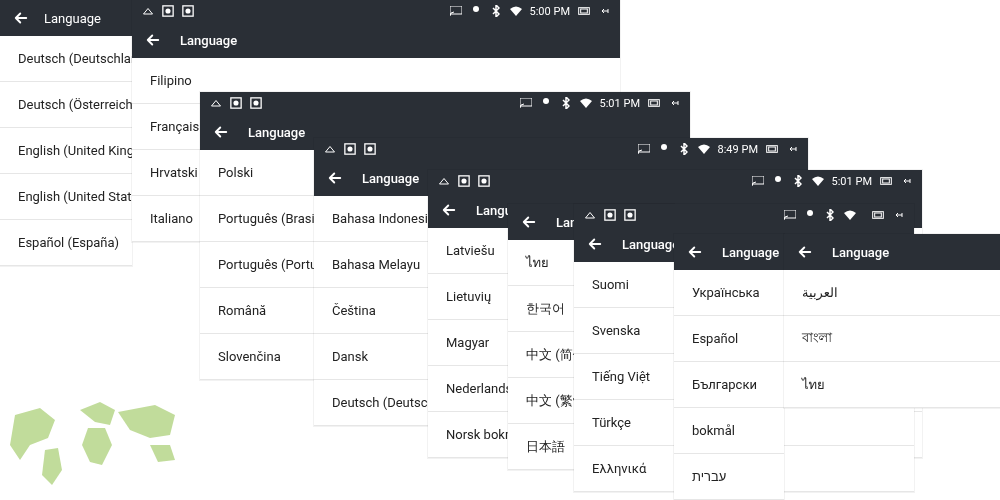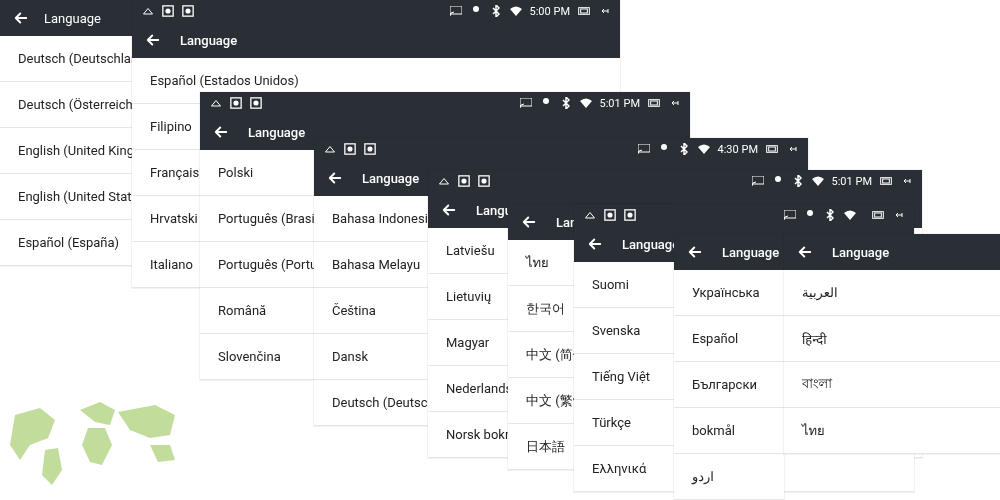--- a/index.html
+++ b/index.html
@@ -165,21 +165,20 @@
   </div>
       <div class="titlebar">
     <span class="back">
           <svg width="18" height="18" viewBox="0 0 24 24" fill="none" stroke="#fff" stroke-width="2.5" stroke-linecap="round" stroke-linejoin="round">
             <path d="M19 12H5M11 18l-6-6 6-6"></path>
           </svg>
         </span>
     <span class="title">Language</span>
   </div>
       <div class="list">
-        <div class="row">Español (Estados Unidos)</div>
         <div class="row">Filipino</div>
         <div class="row">Français</div>
         <div class="row">Hrvatski</div>
         <div class="row">Italiano</div>
       </div>
     </div>
     <div class="panel" style="left: 200px; top: 92px; width: 490px;">
       <div class="statusbar">
     <span class="ico">
           <svg width="20" height="14" viewBox="0 0 24 16" fill="none" stroke="#fff" stroke-width="2">
@@ -285,21 +284,21 @@
     <span class="ico">
           <svg width="8" height="12" viewBox="0 0 8 12" fill="none" stroke="#fff" stroke-width="1.5">
             <path d="M4 0 L4 12 M4 0 L7 3 L1 9 M4 12 L7 9 L1 3"></path>
           </svg>
         </span>
     <span class="ico">
           <svg width="12" height="10" viewBox="0 0 12 10" fill="#fff">
             <path d="M6 10 L0 3 Q6 -2 12 3 Z"></path>
           </svg>
         </span>
-    <span class="time">4:30 PM</span>
+    <span class="time">8:49 PM</span>
     <span class="ico">
           <svg width="18" height="12" viewBox="0 0 18 12" fill="none" stroke="#fff" stroke-width="1.5">
             <rect x="1" y="1" width="16" height="10"></rect>
             <rect x="4" y="3" width="10" height="6"></rect>
           </svg>
         </span>
     <span class="ico">
           <svg width="20" height="14" viewBox="0 0 24 16" fill="none" stroke="#fff" stroke-width="2">
             <path d="M20 4 L20 12 M20 8 L8 8 M12 4 L8 8 L12 12"></path>
           </svg>
@@ -487,32 +486,31 @@
             <path d="M19 12H5M11 18l-6-6 6-6"></path>
           </svg>
         </span>
     <span class="title">Language</span>
   </div>
       <div class="list">
         <div class="row">Українська</div>
         <div class="row">Español</div>
         <div class="row">Български</div>
         <div class="row">bokmål</div>
-        <div class="row">اردو</div>
+        <div class="row">עברית</div>
       </div>
     </div>
     <div class="panel" style="left: 784px; top: 234px; width: 216px;">
       <div class="titlebar">
     <span class="back">
           <svg width="18" height="18" viewBox="0 0 24 24" fill="none" stroke="#fff" stroke-width="2.5" stroke-linecap="round" stroke-linejoin="round">
             <path d="M19 12H5M11 18l-6-6 6-6"></path>
           </svg>
         </span>
     <span class="title">Language</span>
   </div>
       <div class="list">
         <div class="row">العربية</div>
-        <div class="row">हिन्दी</div>
         <div class="row">বাংলা</div>
         <div class="row">ไทย</div>
       </div>
     </div>
   </div>
 
 </body></html>

